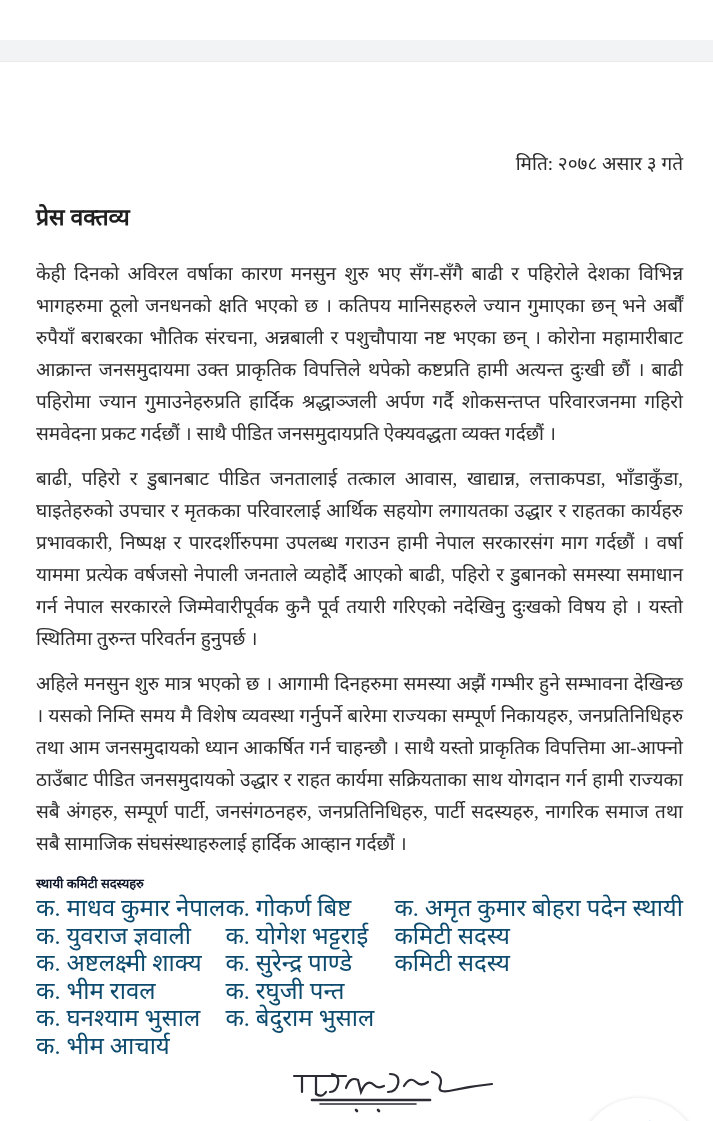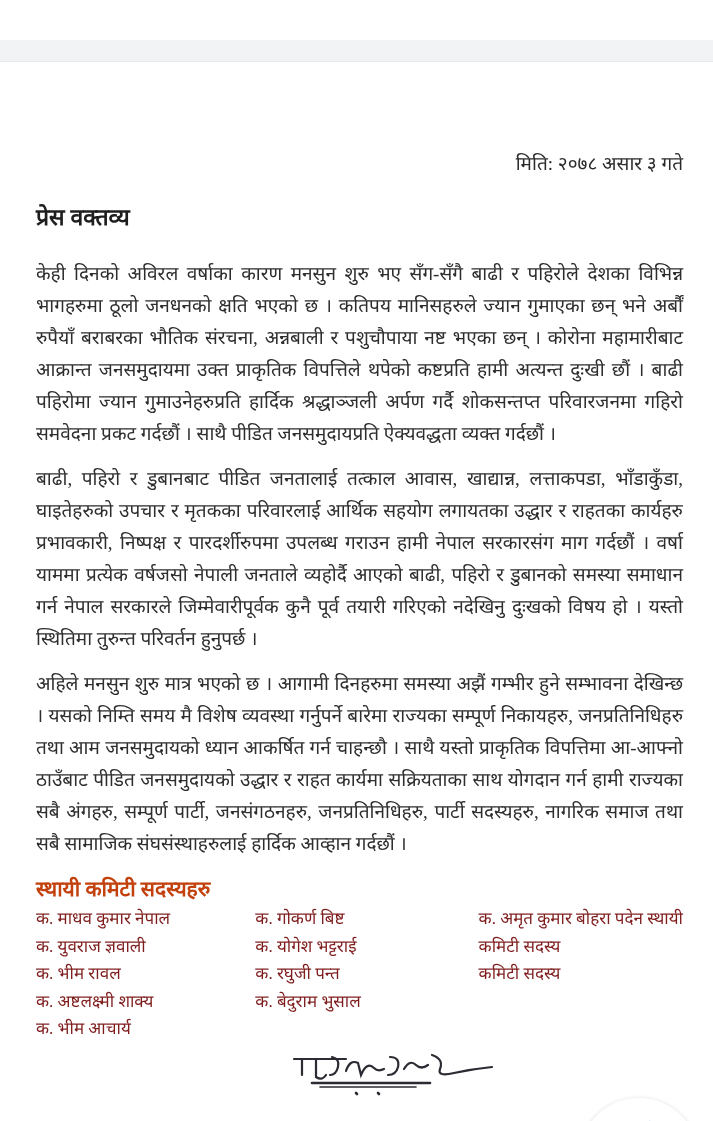--- a/index.html
+++ b/index.html
@@ -38,30 +38,30 @@
   p.body-para {
     margin: 13px 0 0 0;
     font-size: 19px;
     line-height: 32px;
     text-align: justify;
     color: #2d2d2d;
   }
   p.body-para.first { margin-top: 26px; }
   .committee-heading {
     margin-top: 14px;
-    font-size: 21px;
+    font-size: 13px;
     font-weight: bold;
-    color: #c2410c;
+    color: #0f172a;
   }
   .committee {
     display: flex;
     margin-top: 3px;
-    font-size: 17px;
+    font-size: 24px;
     line-height: 27.5px;
-    color: #7f1d1d;
+    color: #0c4a6e;
   }
   .ccol1 { width: 222px; }
   .ccol2 { width: 226px; }
   .ccol3 { flex: 1; }
   .committee .line { white-space: nowrap; }
   .signature-wrap {
     margin: 4px 0 0 250px;
     width: 215px;
     height: 52px;
   }
@@ -107,27 +107,29 @@
     <p class="body-para">बाढी, पहिरो र डुबानबाट पीडित जनतालाई तत्काल आवास, खाद्यान्न, लत्ताकपडा, भाँडाकुँडा, घाइतेहरुको उपचार र मृतकका परिवारलाई आर्थिक सहयोग लगायतका  उद्धार र राहतका कार्यहरु प्रभावकारी, निष्पक्ष र पारदर्शीरुपमा उपलब्ध गराउन हामी नेपाल सरकारसंग माग गर्दछौं । वर्षा याममा प्रत्येक वर्षजसो नेपाली जनताले व्यहोर्दै आएको बाढी, पहिरो र डुबानको समस्या समाधान गर्न नेपाल सरकारले जिम्मेवारीपूर्वक कुनै पूर्व तयारी गरिएको नदेखिनु दुःखको विषय हो । यस्तो स्थितिमा तुरुन्त परिवर्तन हुनुपर्छ ।</p>
 
     <p class="body-para">अहिले मनसुन शुरु मात्र भएको छ । आगामी दिनहरुमा समस्या अझैं गम्भीर हुने सम्भावना देखिन्छ । यसको निम्ति समय मै विशेष व्यवस्था गर्नुपर्ने बारेमा राज्यका सम्पूर्ण निकायहरु, जनप्रतिनिधिहरु तथा आम जनसमुदायको ध्यान आकर्षित गर्न चाहन्छौ । साथै यस्तो प्राकृतिक विपत्तिमा आ-आफ्नो ठाउँबाट पीडित जनसमुदायको उद्धार र राहत कार्यमा सक्रियताका साथ योगदान गर्न हामी राज्यका सबै अंगहरु, सम्पूर्ण पार्टी, जनसंगठनहरु, जनप्रतिनिधिहरु, पार्टी सदस्यहरु, नागरिक समाज तथा सबै सामाजिक संघसंस्थाहरुलाई हार्दिक आव्हान गर्दछौं ।</p>
 
     <div class="committee-heading">स्थायी कमिटी सदस्यहरु</div>
 
     <div class="committee">
       <div class="ccol1">
         <div class="line">क. माधव कुमार नेपाल</div>
         <div class="line">क. युवराज ज्ञवाली</div>
+        <div class="line">क. अष्टलक्ष्मी शाक्य</div>
         <div class="line">क. भीम रावल</div>
-        <div class="line">क. अष्टलक्ष्मी शाक्य</div>
+        <div class="line">क. घनश्याम भुसाल</div>
         <div class="line">क. भीम आचार्य</div>
       </div>
       <div class="ccol2">
         <div class="line">क. गोकर्ण बिष्ट</div>
         <div class="line">क. योगेश भट्टराई</div>
+        <div class="line">क. सुरेन्द्र पाण्डे</div>
         <div class="line">क. रघुजी पन्त</div>
         <div class="line">क. बेदुराम भुसाल</div>
       </div>
       <div class="ccol3">
         <div class="line">क. अमृत कुमार बोहरा पदेन स्थायी</div>
         <div class="line">कमिटी सदस्य</div>
         <div class="line">कमिटी सदस्य</div>
       </div>
     </div>
 

